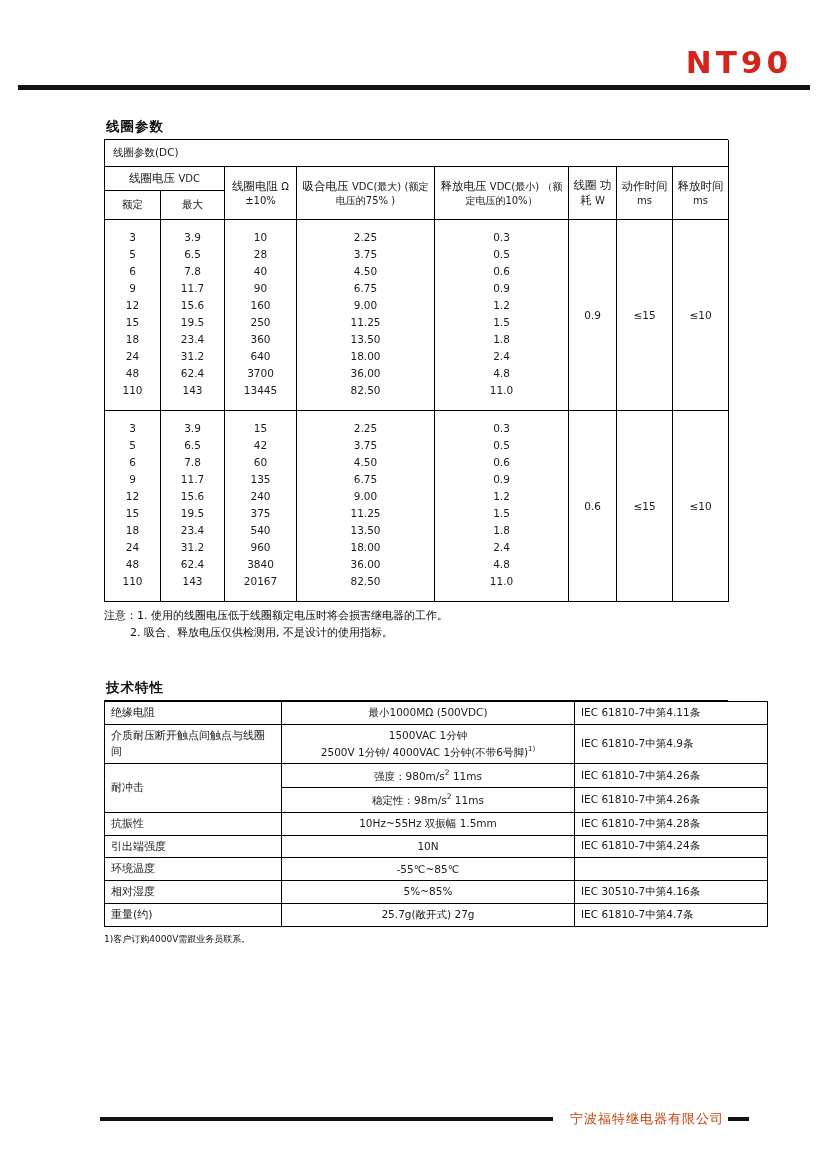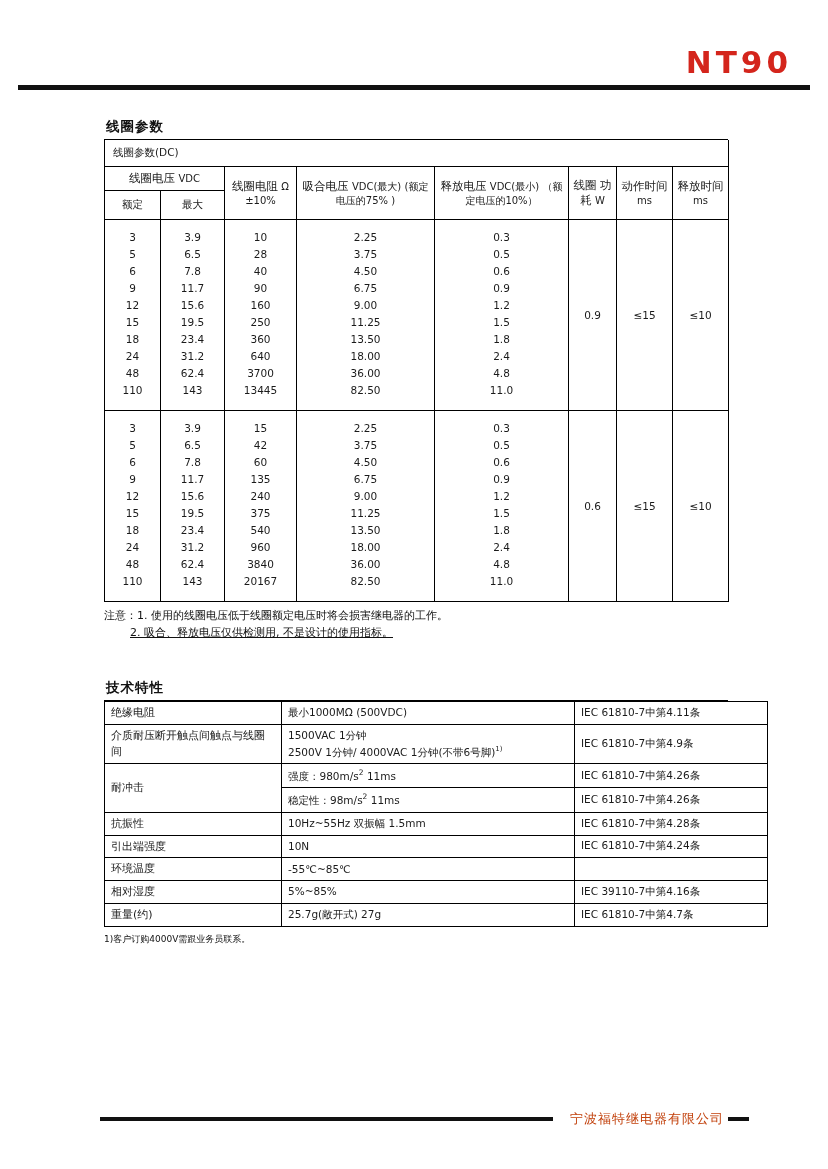--- a/index.html
+++ b/index.html
@@ -125,21 +125,21 @@
   .c-op     { width: 56px; }
   .c-rel    { width: 56px; }
 
   
   .notes {
     margin-top: 5px;
     font-size: 11px;
     line-height: 1.55;
     color: #111;
   }
-  .notes .line2 { padding-left: 26px; text-decoration: underline; }
+  .notes .line2 { padding-left: 26px; }
 
   
   table.tech {
     border: 1px solid #000;
     border-top: none;
   }
   table.tech td {
     border: 1px solid #000;
     font-size: 10.5px;
     padding: 3px 6px;
@@ -147,20 +147,21 @@
     vertical-align: middle;
   }
   table.tech td.lbl {
     width: 164px;
     line-height: 1.45;
     font-size: 11px;
   }
   table.tech td.val {
     width: 280px;
     line-height: 1.5;
+    text-align: center;
   }
   table.tech td.iec {
     width: 180px;
   }
   td.val .vline { display: block; }
   sup.fn {
     font-size: 7px;
     vertical-align: super;
   }
   .subsq { font-size: 7.5px; vertical-align: super; }
@@ -452,21 +453,21 @@
 
       <tr>
         <td class="lbl">环境温度</td>
         <td class="val">-55℃~85℃</td>
         <td class="iec"></td>
       </tr>
 
       <tr>
         <td class="lbl">相对湿度</td>
         <td class="val">5%~85%</td>
-        <td class="iec">IEC 39110-7中第4.16条</td>
+        <td class="iec">IEC 30510-7中第4.16条</td>
       </tr>
 
       <tr>
         <td class="lbl">重量(约)</td>
         <td class="val">25.7g(敞开式)  27g</td>
         <td class="iec">IEC 61810-7中第4.7条</td>
       </tr>
     </tbody>
   </table>
 

